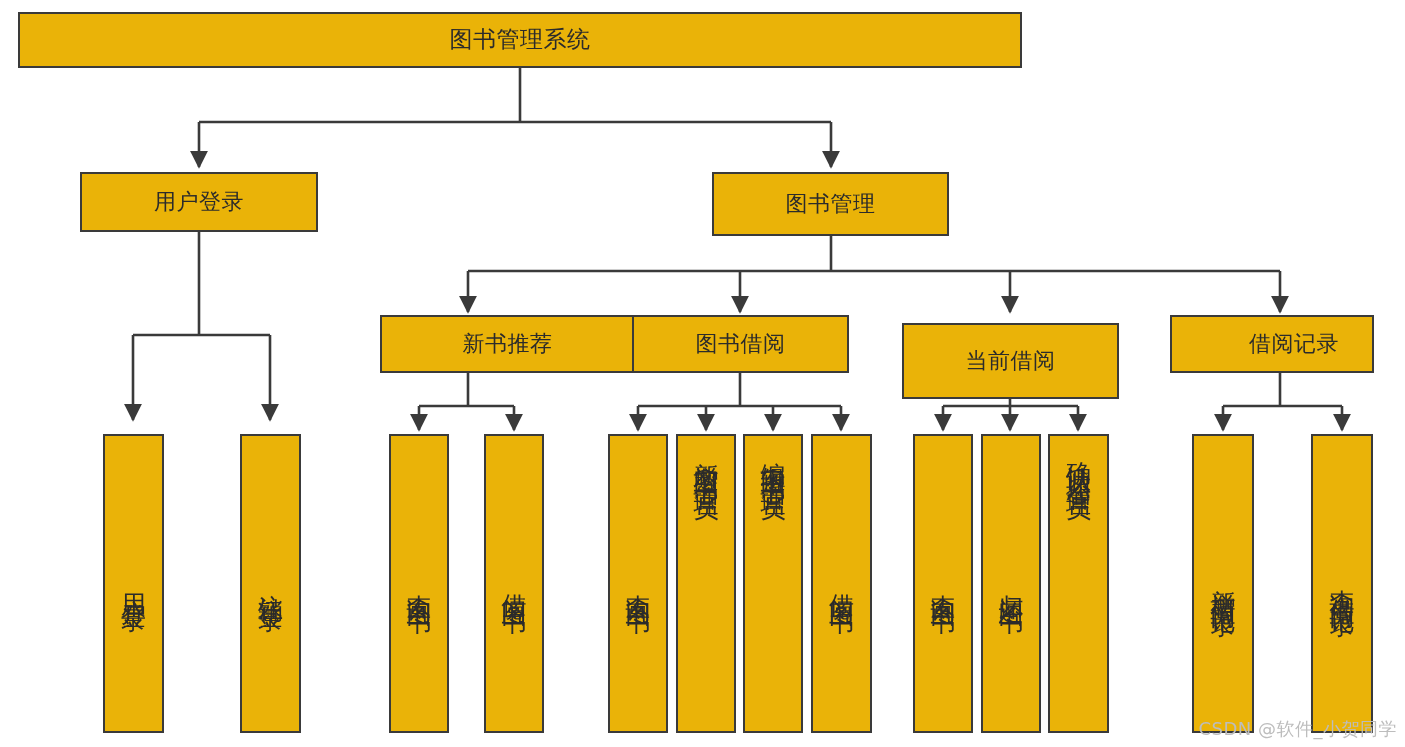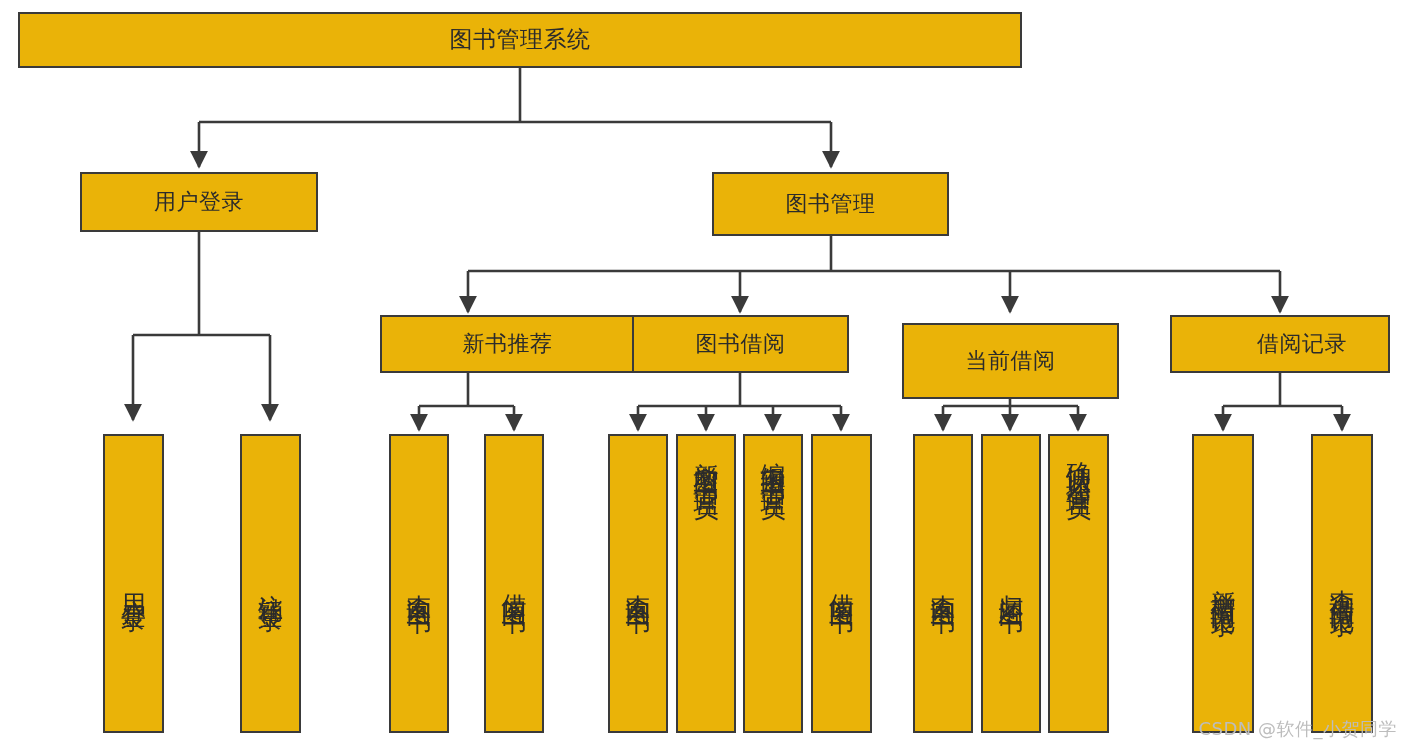--- a/index.html
+++ b/index.html
@@ -149,21 +149,21 @@
   </div>
 
   <div class="node horiz" style="left:632px; top:315px; width:217px; height:58px;">
     <span class="lbl">图书借阅</span>
   </div>
 
   <div class="node horiz" style="left:902px; top:323px; width:217px; height:76px;align-items:center;">
     <span class="lbl">当前借阅</span>
   </div>
 
-  <div class="node horiz" style="left:1170px; top:315px; width:220px; height:58px;padding-left:44px;">
+  <div class="node horiz" style="left:1170px; top:315px; width:204px; height:58px;padding-left:44px;">
     <span class="lbl">借阅记录</span>
   </div>
 
   <div class="node vert center-text" style="left:103px; top:434px; width:61px; height:299px;">
     <span class="lbl">用户登录</span>
   </div>
 
   <div class="node vert center-text" style="left:240px; top:434px; width:61px; height:299px;">
     <span class="lbl">注销登录</span>
   </div>

